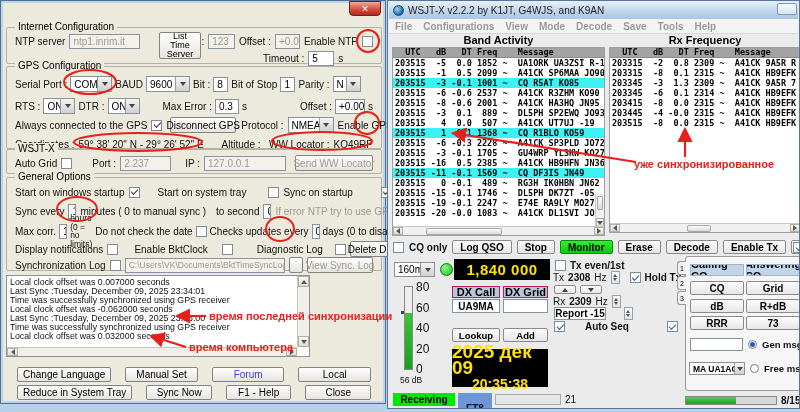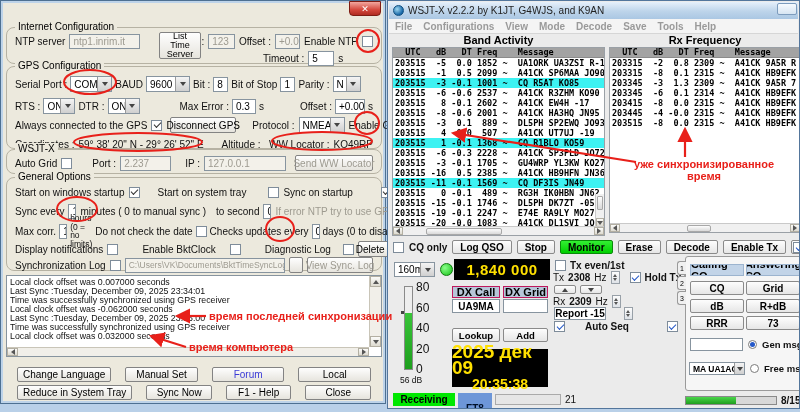--- a/index.html
+++ b/index.html
@@ -27,24 +27,24 @@
 .spin::before{top:2px;border-bottom:3px solid #555}
 .spin::after{bottom:2px;border-top:3px solid #555}
 
 
 #bkt{position:absolute;left:0;top:0;width:386px;height:404px;background:#ece9dd;border:1px solid #4e7091;box-shadow:inset 0 0 0 2px #bdd3e9}
 #bkt .titlebar{position:absolute;left:2px;top:2px;right:2px;height:19px;background:linear-gradient(#e6f0fb,#bdd4ea 55%,#aac7e3);display:flex;align-items:center;padding:0 5px;gap:4px}
 #bkt .titletext{font-size:10.5px;font-weight:bold;color:#1c2c3c;white-space:nowrap}
 .appicon{width:12px;height:12px;border:1px solid #6a7e92;background:linear-gradient(135deg,#dfe9f2,#8fb3d4);flex:none}
 .closebtn{position:absolute;right:4px;top:0;width:32px;height:15px;background:linear-gradient(#f2a79f,#d4473c 60%,#b02c22);border:1px solid #7e1d14;border-radius:0 0 4px 4px;color:#fff;font-size:9px;display:flex;align-items:center;justify-content:center}
 .closebtn::after{content:"✕"}
-.gbox{position:absolute;left:5px;width:376px;border:1px solid #b6b2a3;border-radius:8px}
+.gbox{position:absolute;left:5px;width:376px;border:1px solid #b6b2a3;border-radius:2px}
 .gtitle{position:absolute;top:-7px;left:8px;font-size:10px;background:#ece9dd;padding:0 3px;line-height:12px;white-space:nowrap}
 .fr{position:absolute;left:8px;right:8px;display:flex;align-items:center;gap:4px;height:16px}
-#logbox{position:absolute;left:5px;top:274px;width:376px;height:82px;background:#fff;border:1px solid #87949f}
+#logbox{position:absolute;left:5px;top:274px;width:304px;height:82px;background:#fff;border:1px solid #87949f}
 .logline{font-size:8.8px;line-height:9px;white-space:nowrap;padding-left:3px;color:#111}
 .vsb{position:absolute;right:0;top:0;bottom:9px;width:12px;background:#f1efe9;border-left:1px solid #c9c5b8;display:flex;flex-direction:column;justify-content:space-between}
 .sbtn{height:11px;background:linear-gradient(#fbfbf9,#dddad0);border:1px solid #b3afa2;display:flex;align-items:center;justify-content:center}
 .sbtn::after{content:"";border-left:3px solid transparent;border-right:3px solid transparent}
 .sbtn.up::after{border-bottom:4px solid #555}
 .sbtn.dn::after{border-top:4px solid #555}
 .sbtn.lt::after{border-top:3px solid transparent;border-bottom:3px solid transparent;border-right:4px solid #555;border-left:none}
 .sbtn.rt::after{border-top:3px solid transparent;border-bottom:3px solid transparent;border-left:4px solid #555;border-right:none}
 .hsb{position:absolute;left:0;right:12px;bottom:0;height:9px;background:#f1efe9;border-top:1px solid #c9c5b8;display:flex;justify-content:space-between}
 .hsb .sbtn{width:11px;height:8px}
@@ -137,32 +137,32 @@
         <span class="lb">RTS :</span>
         <span class="dd" style="width:32px">
             <span class="tx">ON</span>
             <span class="ar"></span>
           </span>
         <span class="lb">DTR :</span>
         <span class="dd" style="width:32px">
             <span class="tx">ON</span>
             <span class="ar"></span>
           </span>
-        <span class="lb" style="margin-left:37px">Max Error :</span>
+        <span class="lb" style="margin-left:20px">Max Error :</span>
         <span class="ti" style="width:24px">0.3</span>
         <span class="lb">s</span>
         <span class="lb" style="margin-left:auto">Offset :</span>
         <span class="ti" style="width:30px">+0.00</span>
         <span class="lb">s</span>
       </div>
       <div class="fr" style="top:50px">
         <span class="lb">Always connected to the GPS</span>
         <span class="cb on"></span>
         <span class="pbtn" style="width:66px;margin-left:4px">Disconnect GPS</span>
-        <span class="lb" style="margin-left:12px">Protocol :</span>
+        <span class="lb" style="margin-left:1px">Protocol :</span>
         <span class="dd" style="width:46px">
             <span class="tx">NMEA</span>
             <span class="ar"></span>
           </span>
         <span class="lb" style="margin-left:auto">Enable GPS</span>
         <span class="cb on"></span>
       </div>
       <div class="fr" style="top:69px">
         <span class="lb">Coordinates :</span>
         <span class="lb">59° 38' 20" N - 29° 26' 52" E</span>
@@ -210,21 +210,21 @@
         <span class="lb" style="width:56px;font-size:8.5px;line-height:8.5px;white-space:normal">hours (0 = no limits)</span>
         <span class="lb">Do not check the date</span>
         <span class="cb"></span>
         <span class="lb" style="margin-left:auto">Checks updates every</span>
         <span class="ti" style="width:20px">0</span>
         <span class="lb">days (0 to disable)</span>
       </div>
       <div class="fr" style="top:63px">
         <span class="lb">Display notifications</span>
         <span class="cb"></span>
-        <span class="lb" style="margin-left:20px">Enable BktClock</span>
+        <span class="lb" style="margin-left:12px">Enable BktClock</span>
         <span class="cb" style="margin-left:10px"></span>
         <span class="lb" style="margin-left:20px">Diagnostic Log</span>
         <span class="cb" style="margin-left:8px"></span>
         <span class="pbtn" style="margin-left:auto;width:70px">Delete Diag. Log</span>
       </div>
       <div class="fr" style="top:79px">
         <span class="lb">Synchronization Log</span>
         <span class="cb"></span>
         <span class="ti dis" style="flex:1;font-size:8.5px">C:\Users\VK\Documents\BktTimeSyncLog.txt</span>
         <span class="pbtn dis" style="width:14px"></span>
@@ -285,21 +285,20 @@
 
     <div class="ptitle" style="left:4px;width:213px">Band Activity</div>
     <div class="ptitle" style="left:221px;width:192px">Rx Frequency</div>
 
     <div class="list" style="left:4px;width:213px;height:189px">
       <div class="lhead">  UTC   dB   DT Freq    Message</div>
       <div class="trow" style="">203515  -5  0.0 1852 ~  UA1ORK UA3ZSI R-1</div>
         <div class="trow" style="">203515  -1  0.5 2099 ~  A41CK SP6MAA JO90</div>
         <div class="trow cq" style="">203515  -3 -0.1 1001 ~  CQ R5AT KO85</div>
         <div class="trow" style="">203515  -6 -0.6 2537 ~  A41CK R3ZHM KO90</div>
-        <div class="trow" style="">203515   8 -0.1 2602 ~  A41CK EW4H -17</div>
         <div class="trow" style="">203515  -8 -0.6 2001 ~  A41CK HA3HQ JN95</div>
         <div class="trow" style="">203515  -3  0.1  889 ~  DL5PH SP2EWQ JO93</div>
         <div class="trow" style="">203515   4  0.0  507 ~  A41CK UT7UJ -19</div>
         <div class="trow cq" style="">203515   1 -0.1 1368 ~  CQ R1BLO KO59</div>
         <div class="trow" style="">203515  -6 -0.3 2228 ~  A41CK SP3PLD JO72</div>
         <div class="trow" style="">203515  -3 -0.1 1705 ~  GU4WRP YL3KW KO27</div>
         <div class="trow" style="">203515 -16  0.5 2385 ~  A41CK HB9HFN JN36</div>
         <div class="trow cq" style="">203515 -11 -0.1 1569 ~  CQ DF3IS JN49</div>
         <div class="trow" style="">203515   0 -0.1  489 ~  RG3H IK0HBN JN62</div>
         <div class="trow" style="">203515 -15 -0.1 1746 ~  DL5PH DK7ZT -05</div>
@@ -475,16 +474,15 @@
     <ellipse cx="280" cy="229" rx="14" ry="12" fill="none" stroke="#e8201a" stroke-width="2"></ellipse>
     <line x1="206" y1="316" x2="177" y2="316" stroke="#e8201a" stroke-width="2.2" marker-end="url(#ah)"></line>
     <line x1="186" y1="347" x2="151" y2="336" stroke="#e8201a" stroke-width="2.2" marker-end="url(#ah)"></line>
     <line x1="685" y1="157" x2="685" y2="129" stroke="#e8201a" stroke-width="2.2" marker-end="url(#ah)"></line>
     <line x1="636" y1="162" x2="453" y2="133" stroke="#e8201a" stroke-width="2.2" marker-end="url(#ah)"></line>
   </svg>
   <div class="annt" style="left:209px;top:310px">время последней синхронизации</div>
   <div class="annt" style="left:189px;top:341px">время компьютера</div>
   <div class="annt" style="left:628px;top:158px;width:152px;text-align:center">
     <div>уже синхронизированное</div>
-    <div>время</div>
   </div>
 
 </div>
 
 </body></html>

